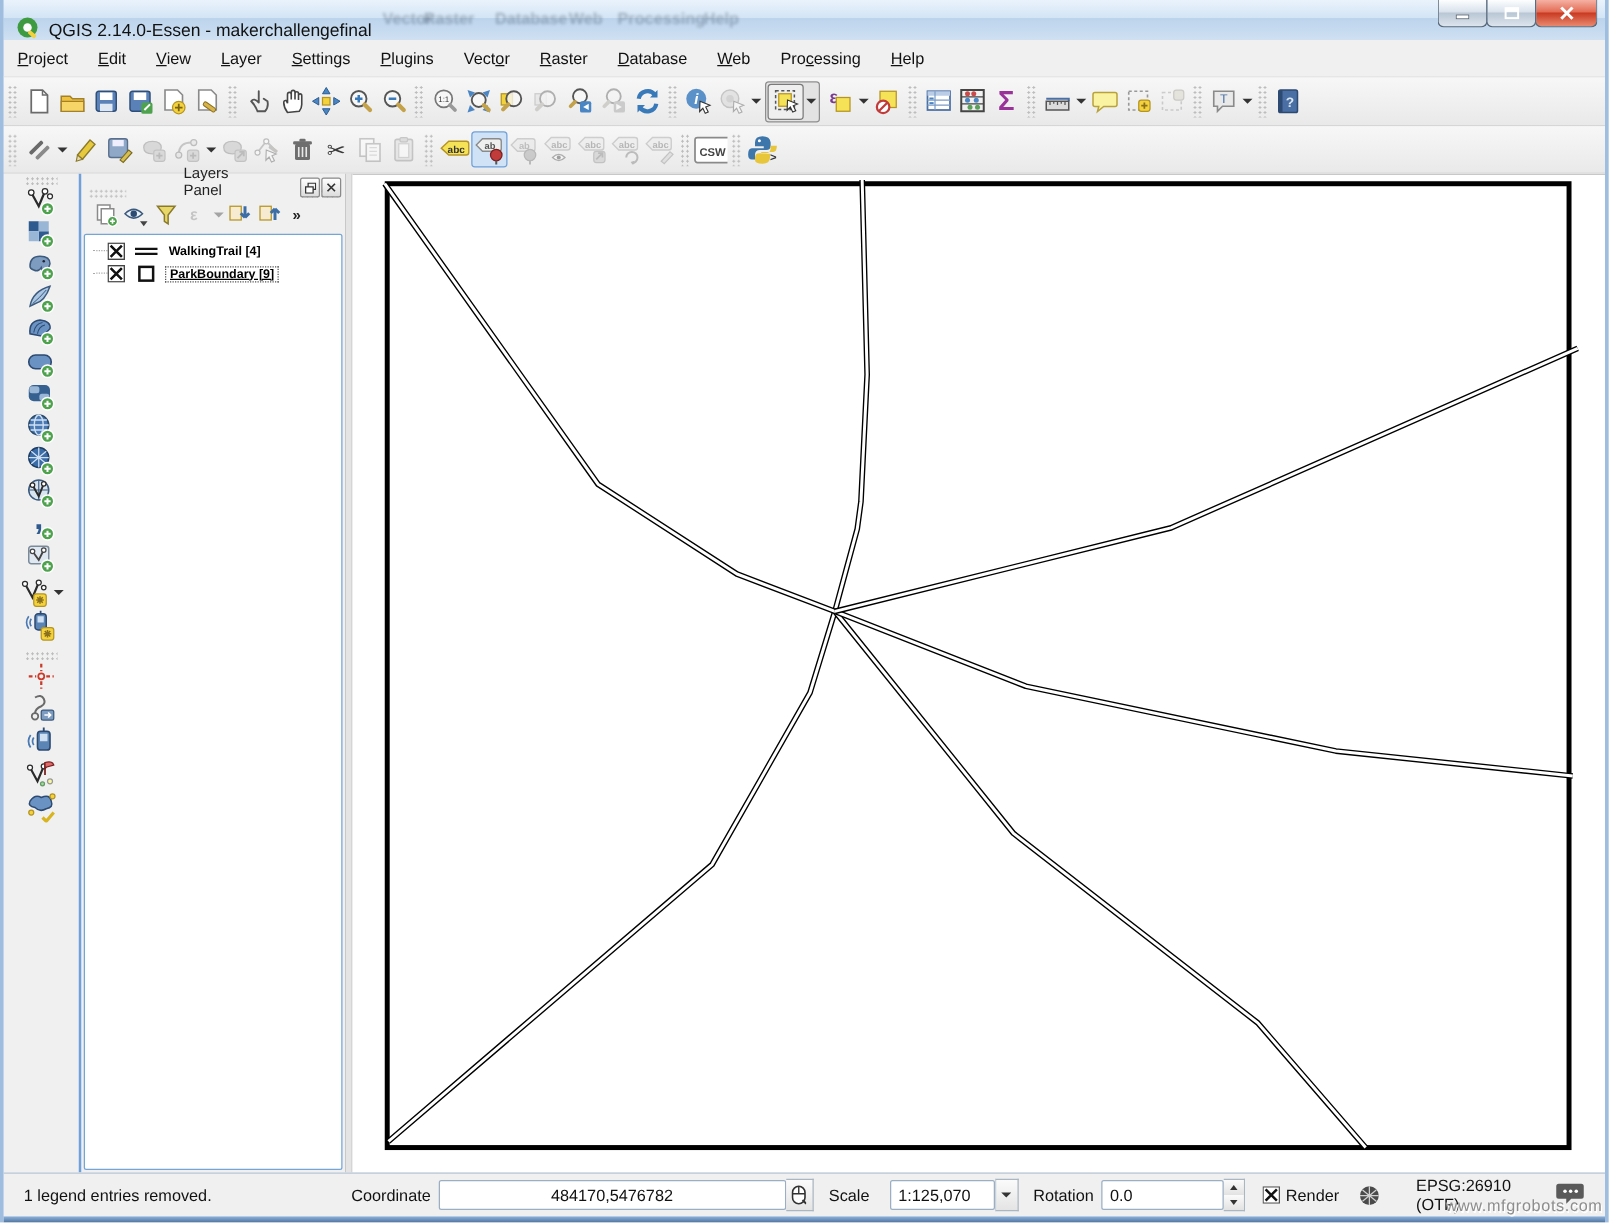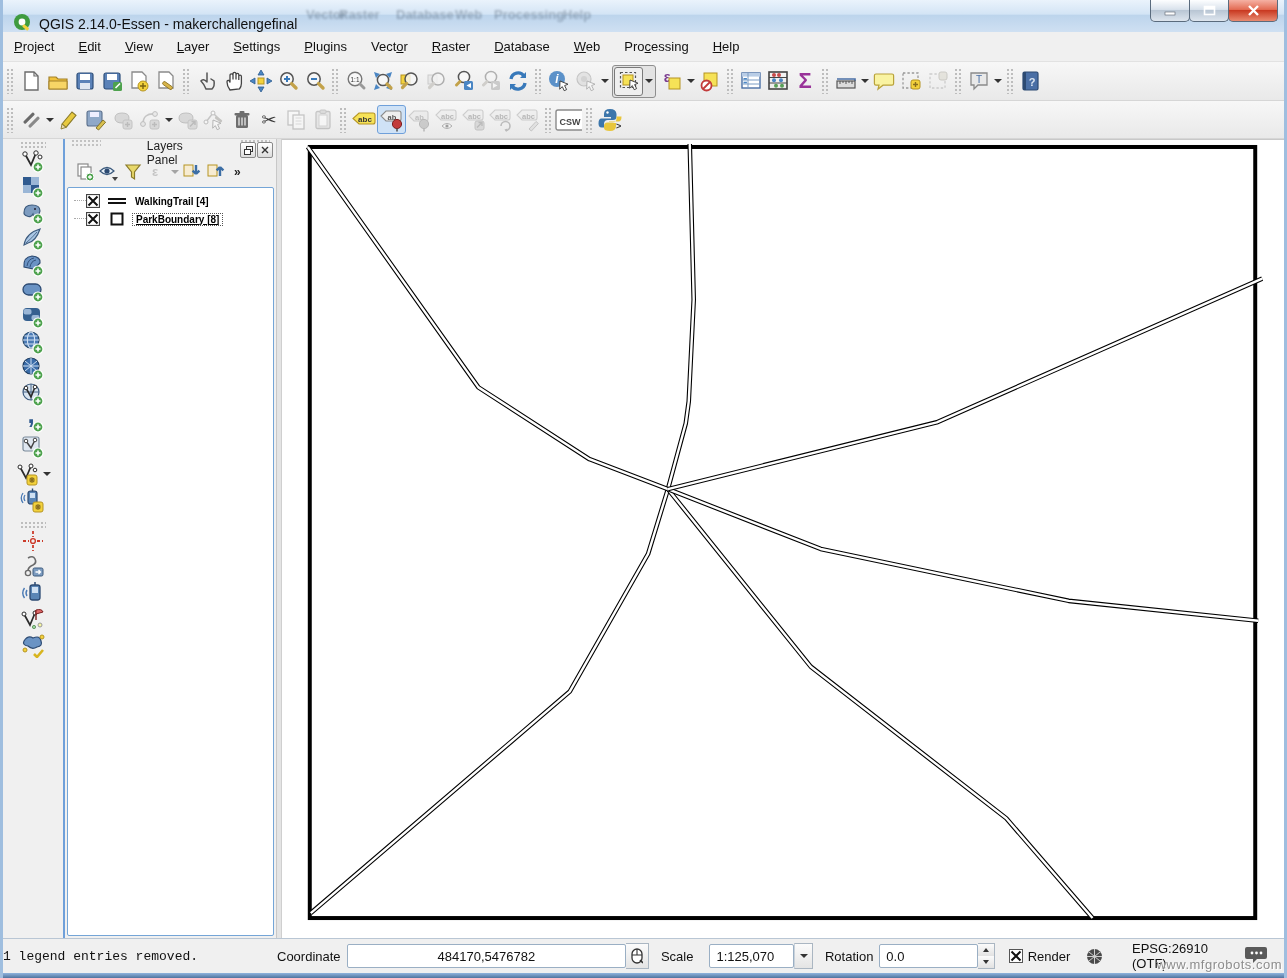--- a/index.html
+++ b/index.html
@@ -32,42 +32,42 @@
   .dd{width:11px;height:27px;display:inline-flex;align-items:center;justify-content:center;flex:none;}
   .dd i{display:block;width:0;height:0;border-left:4px solid transparent;border-right:4px solid transparent;border-top:4px solid #333;}
   .tgroup{display:inline-flex;align-items:center;border:1px solid #8e8e8e;border-radius:3px;background:#e3e3e3;height:31px;padding:0 1px;margin:0 2px;}
   .tgroup .tb.active{background:#efefef;border:1px solid #7a7a7a;}
   
   .main{flex:1;display:flex;min-height:0;background:#f0f0f0;position:relative;}
   .ltools{width:60px;flex:none;display:flex;flex-direction:column;align-items:center;padding-top:2px;overflow:hidden;}
   .ltools .hhandle{width:26px;height:7px;flex:none;background-image:radial-gradient(#bdbdbd 35%,transparent 40%);background-size:4px 4px;}
   .ltools .tb{width:27px;height:26px;flex:none;}
   .panel{width:211px;flex:none;display:flex;flex-direction:column;background:#f0f0f0;border-left:2px solid #6fa0da;border-right:1px solid #c8c8c8;}
-  .ptitle{height:20px;flex:none;display:flex;align-items:flex-start;justify-content:center;position:relative;font-size:12px;color:#222;gap:40px;}
+  .ptitle{height:20px;flex:none;display:flex;align-items:flex-end;justify-content:center;position:relative;font-size:12px;color:#222;gap:40px;}
   .pdots{width:44px;height:8px;background-image:radial-gradient(#c2c2c2 35%,transparent 40%);background-size:4px 4px;margin:0 6px;}
   .ptbtn{position:absolute;top:3px;width:14px;height:14px;border:1px solid #8a8a8a;border-radius:2px;background:linear-gradient(#fff,#dcdcdc);display:flex;align-items:center;justify-content:center;}
   .ptbtn.float{right:20px;}
   .ptbtn.close{right:3px;}
   .ptools{height:26px;flex:none;display:flex;align-items:center;padding-left:8px;}
   .ptools .tb{width:24px;height:22px;}
   .ptools .ov{font-size:12px;font-weight:bold;color:#222;margin-left:6px;}
   .ptree{flex:1;margin:2px;background:#fff;border:1px solid #74a5d7;border-radius:2px;padding-top:4px;overflow:hidden;}
   .lrow{display:flex;align-items:center;height:18px;padding-left:6px;}
   .branch{width:12px;height:1px;border-top:1px dotted #aaa;}
   .lchk{width:14px;height:14px;flex:none;display:inline-flex;}
   .lsym{width:22px;height:14px;flex:none;display:inline-flex;align-items:center;justify-content:center;margin:0 4px 0 6px;}
   .llabel{font-size:10px;font-weight:bold;color:#000;white-space:nowrap;padding:0 3px;}
   .llabel.sel{text-decoration:underline;border:1px dotted #555;}
   .splitter{width:4px;flex:none;background:#e4e4e4;border-right:1px solid #cfcfcf;}
   .canvas{flex:1;background:#fff;position:relative;border-top:1px solid #c8c8c8;}
   .canvas svg{position:absolute;inset:0;width:100%;height:100%;}
   
   .statusbar{height:34px;flex:none;display:flex;align-items:center;background:#f0f0f0;border-top:1px solid #b9c6d4;font-size:13px;color:#111;position:relative;}
-  .sb-msg{margin-left:0;width:262px;flex:none;font-family:Liberation Mono, monospace;}
-  .sb-lbl{margin:0 6px 0 12px;flex:none;}
+  .sb-msg{margin-left:16px;width:262px;flex:none;}
+  .sb-lbl{margin:0 6px 0 0;flex:none;}
   .sb-field{height:22px;background:#fff;border:1px solid #9aafc4;border-radius:2px;display:flex;align-items:center;font-size:13px;}
   .coord{width:282px;justify-content:center;}
   .sb-iconbtn{width:22px;height:24px;display:inline-flex;align-items:center;justify-content:center;border:1px solid #aab6c2;border-left:none;background:linear-gradient(#fbfbfb,#e4e4e4);}
   .scale{width:78px;padding-left:6px;margin-left:10px;}
   .combo-dd{width:17px;height:24px;border:1px solid #aab6c2;border-left:1px solid #c9d2db;background:linear-gradient(#fbfbfb,#e4e4e4);display:inline-flex;align-items:center;justify-content:center;}
   .combo-dd i{width:0;height:0;border-left:4px solid transparent;border-right:4px solid transparent;border-top:4px solid #333;}
   .rot{width:92px;padding-left:6px;position:relative;}
   .spin{width:16px;height:24px;display:flex;flex-direction:column;border:1px solid #aab6c2;border-left:none;}
   .spin span{flex:1;display:flex;align-items:center;justify-content:center;background:linear-gradient(#fbfbfb,#e2e2e2);}
   .spin .up i{width:0;height:0;border-left:3px solid transparent;border-right:3px solid transparent;border-bottom:4px solid #333;}
@@ -802,21 +802,21 @@
               <svg width="14" height="14">
                 <rect x="0.5" y="0.5" width="13" height="13" fill="#fff" stroke="#444" stroke-width="1.2"></rect>
                 <path d="M2.5 2.5 L11.5 11.5 M11.5 2.5 L2.5 11.5" stroke="#111" stroke-width="2"></path>
               </svg>
             </span>
             <span class="lsym">
               <svg width="14" height="14">
                 <rect x="1.5" y="1.5" width="11" height="11" fill="#fff" stroke="#111" stroke-width="2"></rect>
               </svg>
             </span>
-            <span class="llabel sel">ParkBoundary [8]</span>
+            <span class="llabel sel">ParkBoundary [9]</span>
           </div>
         </div>
     </div>
 
     <div class="splitter"></div>
 
     <div class="canvas">
       <svg id="map-svg" viewBox="0 0 1010 800" preserveAspectRatio="none">
           <rect x="28" y="7" width="953" height="773" fill="none" stroke="#000000" stroke-width="4"></rect>
           <polyline points="411,4 415,160 410,262 407,284 389,350 369,415 290,553 29,775" fill="none" stroke="#000000" stroke-width="4.6" stroke-linejoin="round"></polyline>

